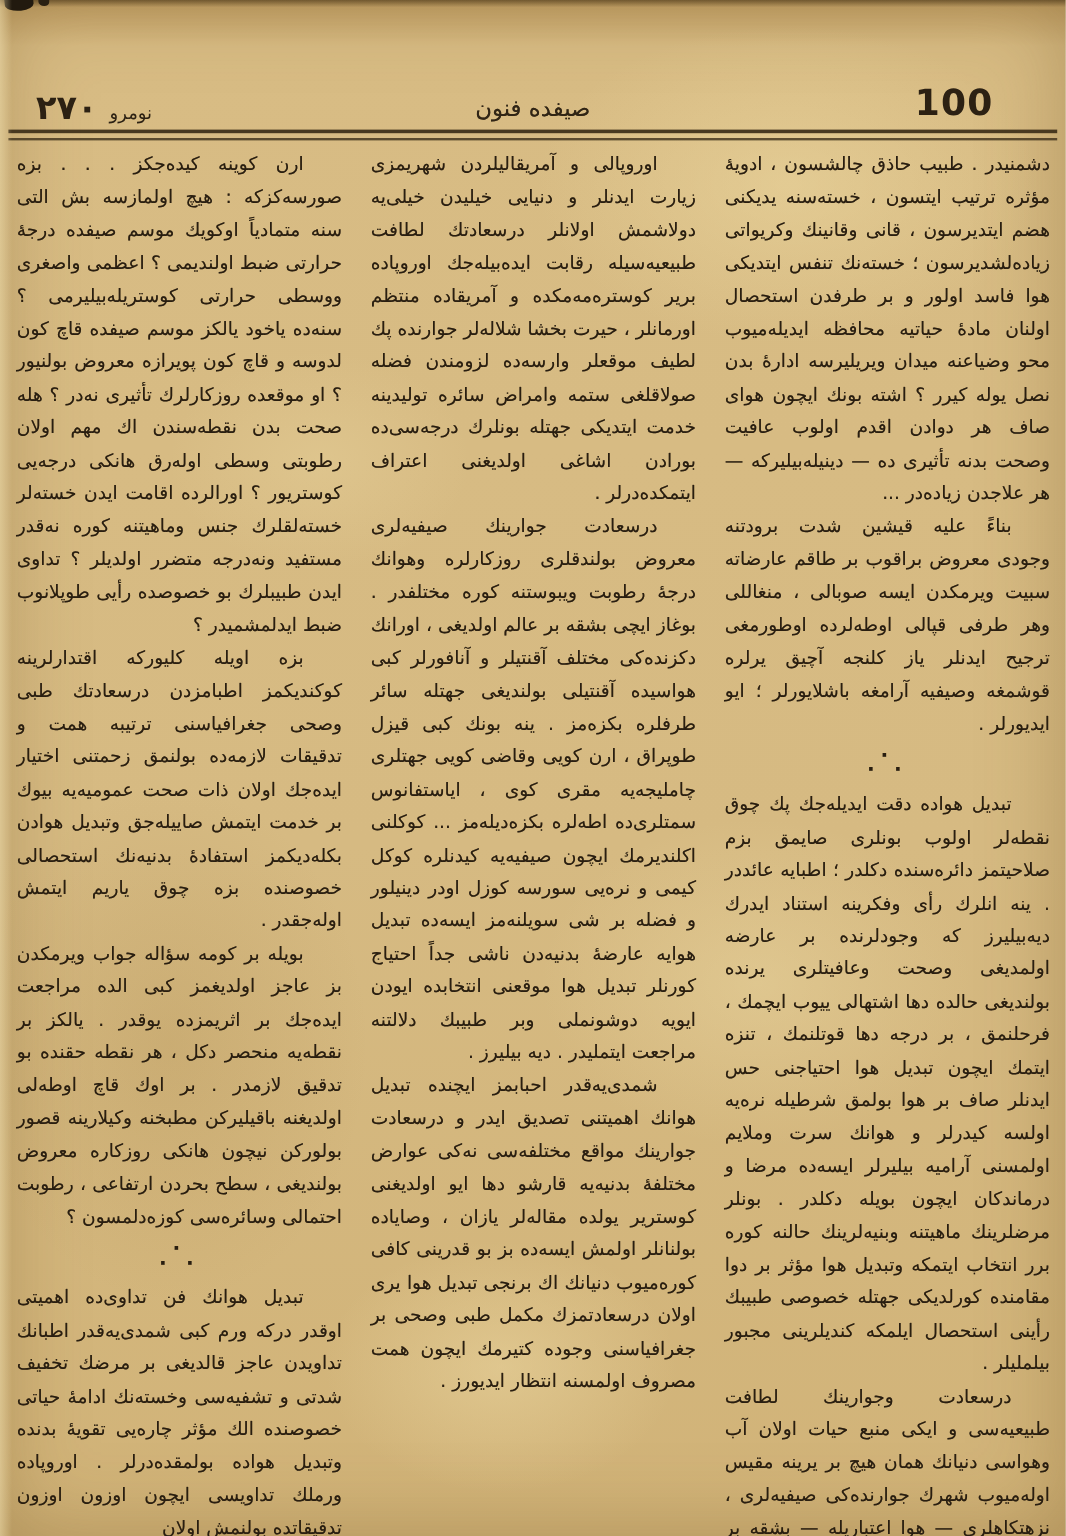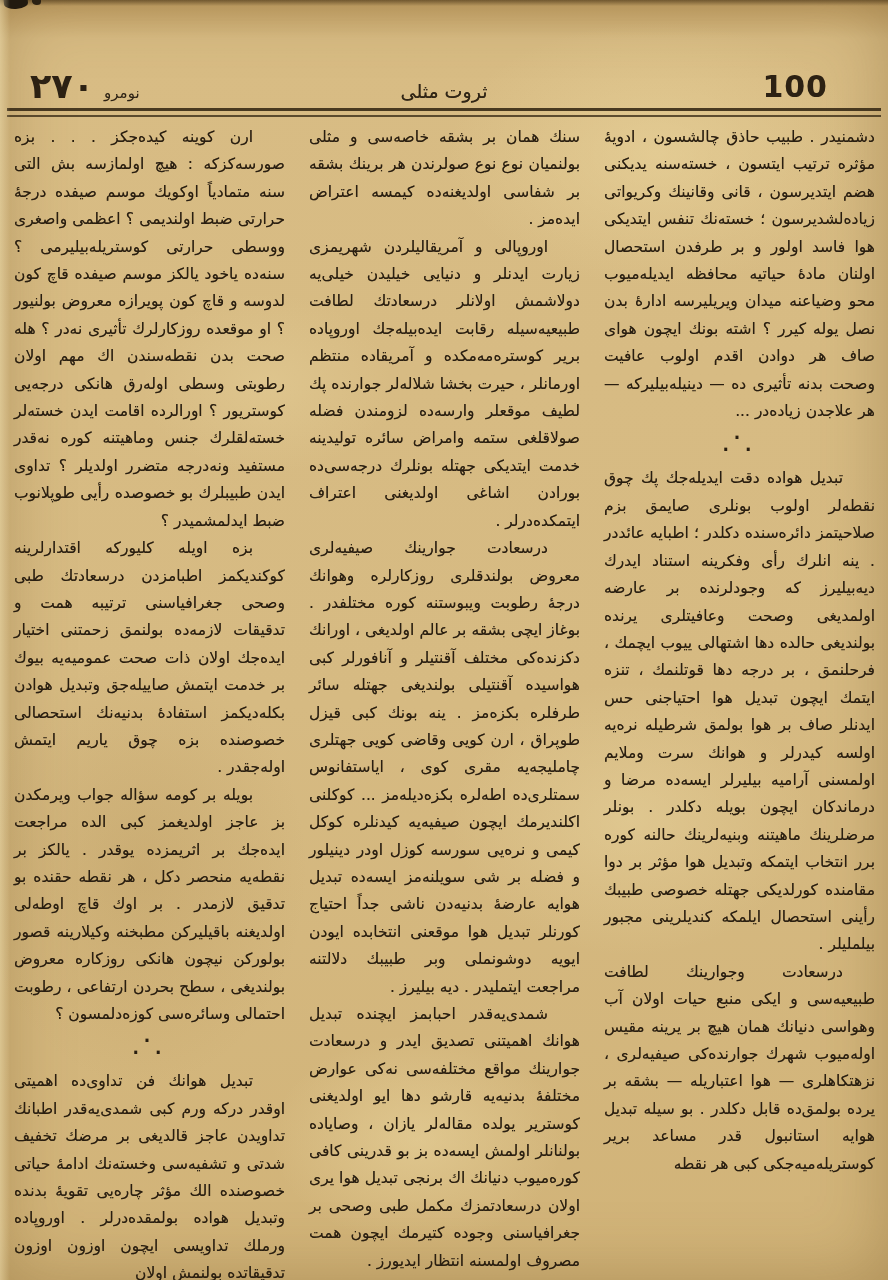--- a/index.html
+++ b/index.html
@@ -23,64 +23,64 @@
   .corner-mark{position:absolute;top:-2px;left:4px;width:24px;height:11px;background:#221a0f;
     border-radius:0 0 60% 70%;transform:rotate(-6deg);}
   .corner-mark2{position:absolute;top:-2px;left:32px;width:9px;height:7px;background:#2b2113;
     border-radius:0 0 50% 60%;}
   .header{position:absolute;top:56px;left:0;right:0;height:50px;color:#2c2113;}
   .pagenum{position:absolute;right:60px;bottom:2px;font-size:30px;font-weight:bold;letter-spacing:1px;}
   .masthead{position:absolute;left:50%;transform:translateX(-50%);bottom:4px;font-size:19px;
     color:#302515;text-shadow:0 0 0.5px rgba(48,37,21,0.7);}
   .issue{position:absolute;left:30px;bottom:0;display:flex;align-items:baseline;gap:10px;}
   .issue-label{font-size:15px;margin-top:16px;}
-  .issue-num{font-size:35px;font-weight:bold;}
+  .issue-num{font-size:28px;font-weight:bold;}
   .rule{position:absolute;top:108px;left:7px;right:7px;height:4px;
     border-top:3px solid rgba(60,46,24,0.92);
     border-bottom:2px solid rgba(60,46,24,0.8);}
   .columns{position:absolute;top:124px;right:13px;left:13px;bottom:0;display:flex;gap:24px;}
   .column{width:271px;flex:0 0 271px;}
   .para{margin:0;font-size:15.5px;line-height:27.4px;text-align:justify;color:#291e10;
     text-shadow:0 0 0.4px rgba(41,30,16,0.55);}
   .para.indent{text-indent:32px;}
   .divider{margin:7px 0 9px;text-align:center;color:#291e10;}
   .div-row{display:block;line-height:12px;font-size:17px;font-weight:bold;letter-spacing:5px;}
 </style>
 </head>
 <body>
 
 <div class="page">
   <div class="corner-mark"></div>
   <div class="corner-mark2"></div>
 
   <header class="header">
     <div class="pagenum">100</div>
-    <div class="masthead">ثروت مثلى</div>
+    <div class="masthead">صيفده فنون</div>
     <div class="issue">
       <span class="issue-label">نومرو</span>
       <span class="issue-num">٢٧٠</span>
     </div>
   </header>
 
   <div class="rule"></div>
 
   <main class="columns">
 
     <section class="column">
       <p class="para">دشمنيدر . طبيب حاذق چالشسون ، ادويهٔ مؤثره ترتيب ايتسون ، خسته‌سنه يديكنى هضم ايتديرسون ، قانى وقانينك وكريواتى زياده‌لشديرسون ؛ خسته‌نك تنفس ايتديكى هوا فاسد اولور و بر طرفدن استحصال اولنان مادهٔ حياتيه محافظه ايديله‌ميوب محو وضياعنه ميدان ويريليرسه ادارهٔ بدن نصل يوله كيرر ؟ اشته بونك ايچون هواى صاف هر دوادن اقدم اولوب عافيت وصحت بدنه تأثيرى ده — دينيله‌بيليركه — هر علاجدن زياده‌در ...</p>
+      <p class="para indent">بناءً عليه قيشين شدت برودتنه وجودى معروض براقوب بر طاقم عارضاته سبيت ويرمكدن ايسه صوبالى ، منغاللى وهر طرفى قپالى اوطه‌لرده اوطورمغى ترجيح ايدنلر ياز كلنجه آچيق يرلره قوشمغه وصيفيه آرامغه باشلايورلر ؛ ايو ايديورلر .</p>
       <div class="divider">
         <span class="div-row">·</span>
         <span class="div-row">· ·</span>
       </div>
       <p class="para indent">تبديل هواده دقت ايديله‌جك پك چوق نقطه‌لر اولوب بونلرى صايمق بزم صلاحيتمز دائره‌سنده دكلدر ؛ اطبايه عائددر . ينه انلرك رأى وفكرينه استناد ايدرك ديه‌بيليرز كه وجودلرنده بر عارضه اولمديغى وصحت وعافيتلرى يرنده بولنديغى حالده دها اشتهالى ييوب ايچمك ، فرحلنمق ، بر درجه دها قوتلنمك ، تنزه ايتمك ايچون تبديل هوا احتياجنى حس ايدنلر صاف بر هوا بولمق شرطيله نره‌يه اولسه كيدرلر و هوانك سرت وملايم اولمسنى آراميه بيليرلر ايسه‌ده مرضا و درماندكان ايچون بويله دكلدر . بونلر مرضلرينك ماهيتنه وبنيه‌لرينك حالنه كوره برر انتخاب ايتمكه وتبديل هوا مؤثر بر دوا مقامنده كورلديكى جهتله خصوصى طبيبك رأينى استحصال ايلمكه كنديلرينى مجبور بيلمليلر .</p>
       <p class="para indent">درسعادت وجوارينك لطافت طبيعيه‌سى و ايكى منبع حيات اولان آب وهواسى دنيانك همان هيچ بر يرينه مقيس اوله‌ميوب شهرك جوارنده‌كى صيفيه‌لرى ، نزهتكاهلرى — هوا اعتباريله — بشقه بر يرده بولمق‌ده قابل دكلدر . بو سيله تبديل هوايه استانبول قدر مساعد برير كوستريله‌ميه‌جكى كبى هر نقطه</p>
     </section>
 
     <section class="column">
-      <p class="para">سنك همان بر بشقه خاصه‌سى و مثلى بولنميان نوع نوع صولرندن هر برينك بشقه بر شفاسى اولديغنه‌ده كيمسه اعتراض ايده‌مز .</p>
       <p class="para indent">اوروپالى و آمريقاليلردن شهريمزى زيارت ايدنلر و دنيايى خيليدن خيلى‌يه دولاشمش اولانلر درسعادتك لطافت طبيعيه‌سيله رقابت ايده‌بيله‌جك اوروپاده برير كوستره‌مه‌مكده و آمريقاده منتظم اورمانلر ، حيرت بخشا شلاله‌لر جوارنده پك لطيف موقعلر وارسه‌ده لزومندن فضله صولاقلغى ستمه وامراض سائره توليدينه خدمت ايتديكى جهتله بونلرك درجه‌سى‌ده بورادن اشاغى اولديغنى اعتراف ايتمكده‌درلر .</p>
       <p class="para indent">درسعادت جوارينك صيفيه‌لرى معروض بولندقلرى روزكارلره وهوانك درجهٔ رطوبت ويبوستنه كوره مختلفدر . بوغاز ايچى بشقه بر عالم اولديغى ، اورانك دكزنده‌كى مختلف آقنتيلر و آنافورلر كبى هواسيده آقنتيلى بولنديغى جهتله سائر طرفلره بكزه‌مز . ينه بونك كبى قيزل طوپراق ، ارن كويى وقاضى كويى جهتلرى چامليجه‌يه مقرى كوى ، اياستفانوس سمتلرى‌ده اطه‌لره بكزه‌ديله‌مز ... كوكلنى اكلنديرمك ايچون صيفيه‌يه كيدنلره كوكل كيمى و نره‌يى سورسه كوزل اودر دينيلور و فضله بر شى سويلنه‌مز ايسه‌ده تبديل هوايه عارضهٔ بدنيه‌دن ناشى جداً احتياج كورنلر تبديل هوا موقعنى انتخابده ايودن ايويه دوشونملى وبر طبيبك دلالتنه مراجعت ايتمليدر . ديه بيليرز .</p>
       <p class="para indent">شمدى‌يه‌قدر احبابمز ايچنده تبديل هوانك اهميتنى تصديق ايدر و درسعادت جوارينك مواقع مختلفه‌سى نه‌كى عوارض مختلفهٔ بدنيه‌يه قارشو دها ايو اولديغنى كوسترير يولده مقاله‌لر يازان ، وصاياده بولنانلر اولمش ايسه‌ده بز بو قدرينى كافى كوره‌ميوب دنيانك اك برنجى تبديل هوا يرى اولان درسعادتمزك مكمل طبى وصحى بر جغرافياسنى وجوده كتيرمك ايچون همت مصروف اولمسنه انتظار ايديورز .</p>
     </section>
 
     <section class="column">
       <p class="para indent">ارن كوينه كيده‌جكز . . . بزه صورسه‌كزكه : هيچ اولمازسه بش التى سنه متمادياً اوكويك موسم صيفده درجهٔ حرارتى ضبط اولنديمى ؟ اعظمى واصغرى ووسطى حرارتى كوستريله‌بيليرمى ؟ سنه‌ده ياخود يالكز موسم صيفده قاچ كون لدوسه و قاچ كون پويرازه معروض بولنيور ؟ او موقعده روزكارلرك تأثيرى نه‌در ؟ هله صحت بدن نقطه‌سندن اك مهم اولان رطوبتى وسطى اوله‌رق هانكى درجه‌يى كوستريور ؟ اورالرده اقامت ايدن خسته‌لر خسته‌لقلرك جنس وماهيتنه كوره نه‌قدر مستفيد ونه‌درجه متضرر اولديلر ؟ تداوى ايدن طبيبلرك بو خصوصده رأيى طوپلانوب ضبط ايدلمشميدر ؟</p>
       <p class="para indent">بزه اويله كليوركه اقتدارلرينه كوكنديكمز اطبامزدن درسعادتك طبى وصحى جغرافياسنى ترتيبه همت و تدقيقات لازمه‌ده بولنمق زحمتنى اختيار ايده‌جك اولان ذات صحت عموميه‌يه بيوك بر خدمت ايتمش صاييله‌جق وتبديل هوادن بكله‌ديكمز استفادهٔ بدنيه‌نك استحصالى خصوصنده بزه چوق ياريم ايتمش اوله‌جقدر .</p>
       <p class="para indent">بويله بر كومه سؤاله جواب ويرمكدن بز عاجز اولديغمز كبى الده مراجعت ايده‌جك بر اثريمزده يوقدر . يالكز بر نقطه‌يه منحصر دكل ، هر نقطه حقنده بو تدقيق لازمدر . بر اوك قاچ اوطه‌لى اولديغنه باقيليركن مطبخنه وكيلارينه قصور بولوركن نيچون هانكى روزكاره معروض بولنديغى ، سطح بحردن ارتفاعى ، رطوبت احتمالى وسائره‌سى كوزه‌دلمسون ؟</p>
       <div class="divider">

